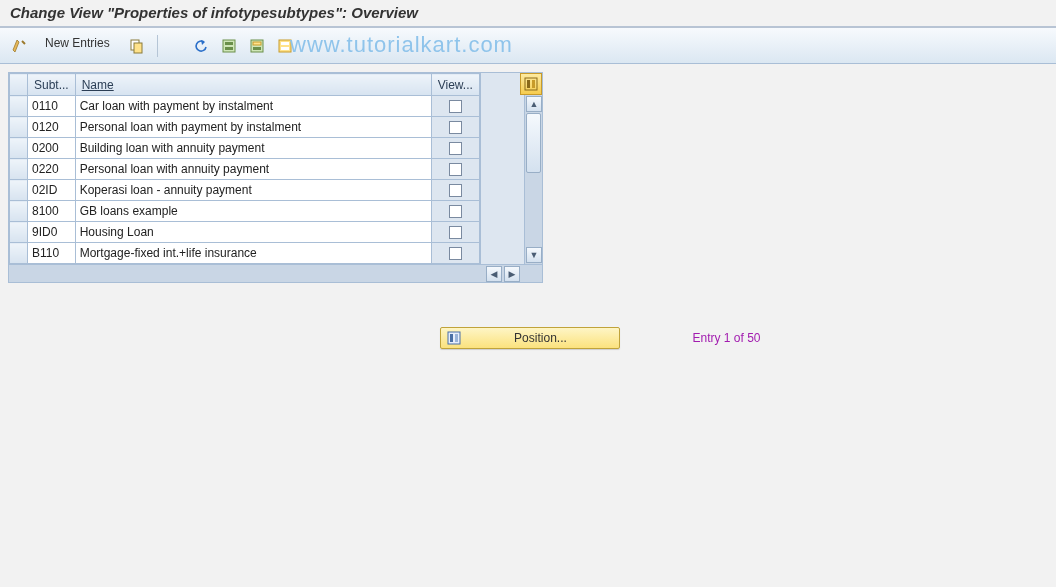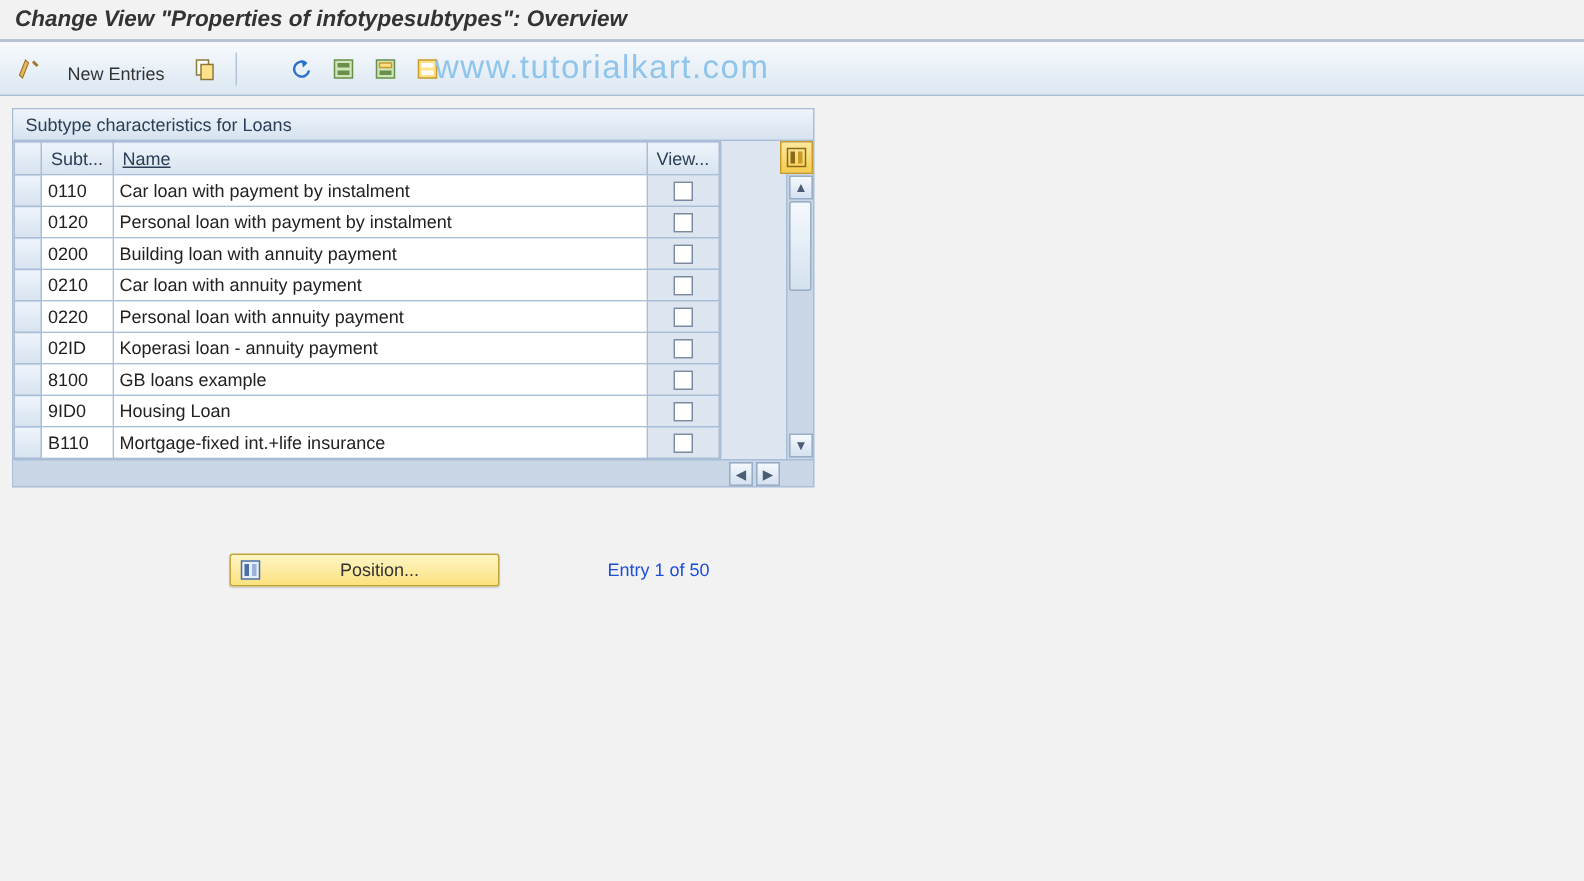--- a/index.html
+++ b/index.html
@@ -34,21 +34,21 @@
   .tb-btn {
     width: 22px; height: 22px;
     border: 1px solid transparent;
     border-radius: 4px;
     display: flex; align-items: center; justify-content: center;
     cursor: pointer;
   }
   .new-entries {
     height: 22px;
     padding: 0 8px;
-    display: flex; align-items: flex-end;
+    display: flex; align-items: flex-start;
     border: 1px solid transparent;
     border-radius: 4px;
     cursor: pointer;
     color: #333;
   }
   .sep {
     width: 1px; height: 22px; background: #b5c5d6;
     margin: 0 4px;
   }
   .watermark {
@@ -175,39 +175,40 @@
     border:1px solid #98aec6;
     display:flex;align-items:center;justify-content:center;
     font-size:9px; color:#4a5d74;
     cursor:pointer;
     margin-left:2px;
   }
   .footer-row {
     margin-top: 44px;
     display: flex;
     align-items: center;
+    justify-content: center;
   }
   .position-btn {
     margin-left: 145px;
     width: 180px;
     height: 22px;
     background: linear-gradient(#fef5c5,#fbe27e);
     border: 1px solid #c0a33a;
     border-radius: 2px;
     display:flex; align-items:center;
     padding: 0 6px;
     cursor:pointer;
     box-shadow: 0 1px 1px rgba(0,0,0,.15);
     color:#333;
     gap:6px;
   }
   .position-btn .lbl { flex:1; text-align:center; }
   .entry-text {
     margin-left: 72px;
-    color:#1d4ed8;
+    color:#a21caf;
   }
   svg { display:block; }
 </style>
 </head>
 <body>
 
 <div class="title-bar">Change View "Properties of infotypesubtypes": Overview</div>
 
 <div class="toolbar">
   <div class="tb-btn">
@@ -252,21 +253,20 @@
         <rect x="2" y="2" width="12" height="12" fill="#ffe28a" stroke="#c89b2a"></rect>
         <rect x="4" y="4" width="8" height="3" fill="#fff"></rect>
         <rect x="4" y="9" width="8" height="3" fill="#fff"></rect>
       </svg>
   </div>
   <div class="watermark">www.tutorialkart.com</div>
 </div>
 
 <div class="content">
   <div class="panel">
-    <div class="panel-title">Subtype characteristics for Loans</div>
     <div class="table-wrap">
       <table class="table">
         <thead>
           <tr>
             <th class="sel-col"></th>
             <th class="sub-col">Subt...</th>
             <th class="name-col">Name</th>
             <th class="obj-col">View...</th>
           </tr>
         </thead>
@@ -280,26 +280,20 @@
             <tr>
               <td class="sel-col rowhdr"></td>
               <td class="sub-col"><input class="cell-input" value="0120" style=""></td>
               <td class="name-col"><input class="cell-input" value="Personal loan with payment by instalment" style=""></td>
               <td class="obj-col"><span class="chk"></span></td>
             </tr>
             <tr>
               <td class="sel-col rowhdr"></td>
               <td class="sub-col"><input class="cell-input" value="0200" style=""></td>
               <td class="name-col"><input class="cell-input" value="Building loan with annuity payment" style=""></td>
-              <td class="obj-col"><span class="chk"></span></td>
-            </tr>
-            <tr>
-              <td class="sel-col rowhdr"></td>
-              <td class="sub-col"><input class="cell-input" value="0210" style=""></td>
-              <td class="name-col"><input class="cell-input" value="Car loan with annuity payment" style=""></td>
               <td class="obj-col"><span class="chk"></span></td>
             </tr>
             <tr>
               <td class="sel-col rowhdr"></td>
               <td class="sub-col"><input class="cell-input" value="0220" style=""></td>
               <td class="name-col"><input class="cell-input" value="Personal loan with annuity payment" style=""></td>
               <td class="obj-col"><span class="chk"></span></td>
             </tr>
             <tr>
               <td class="sel-col rowhdr"></td>

